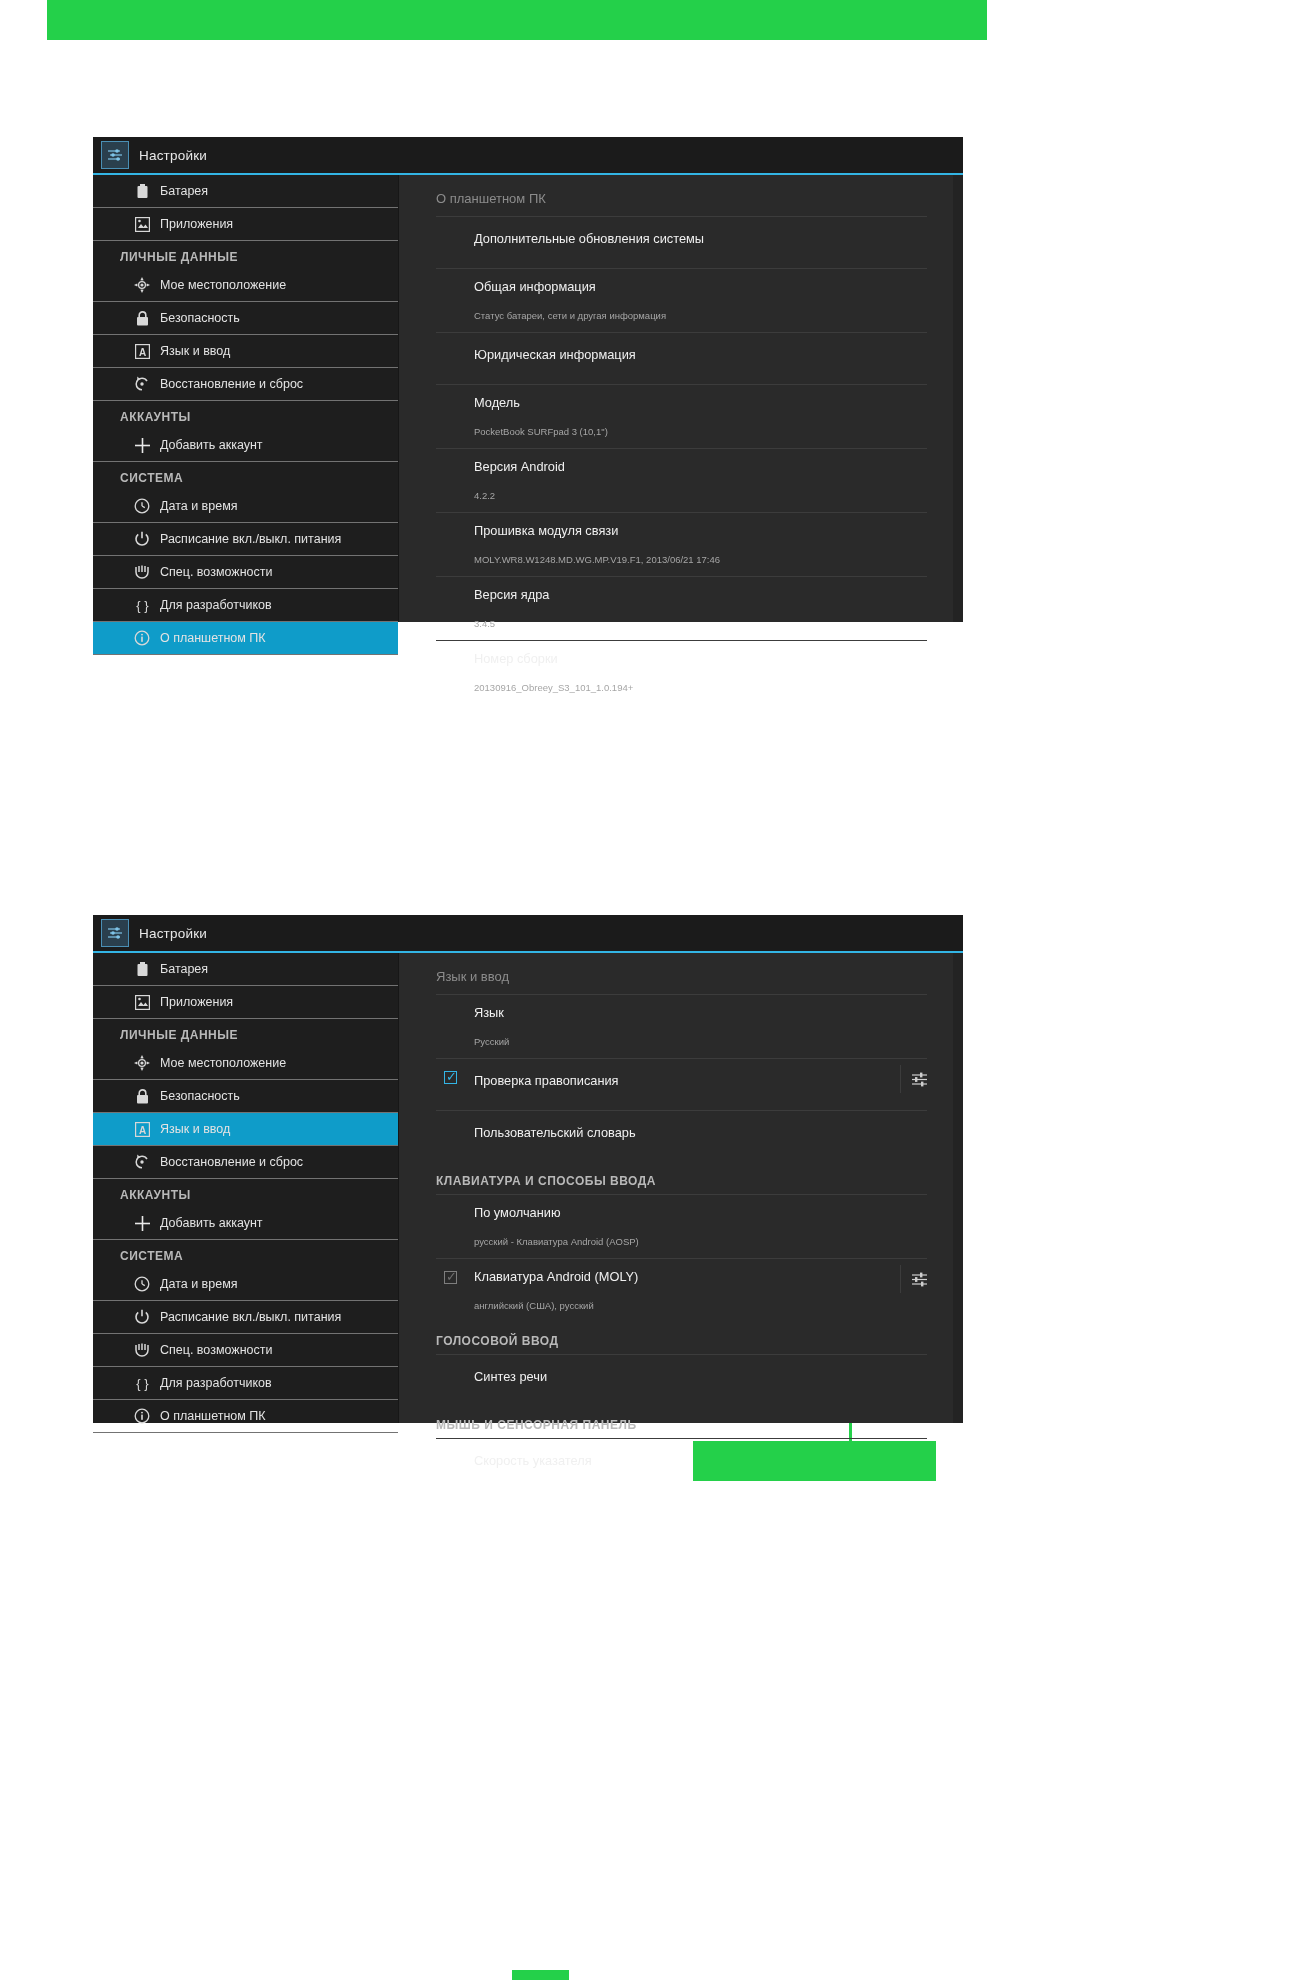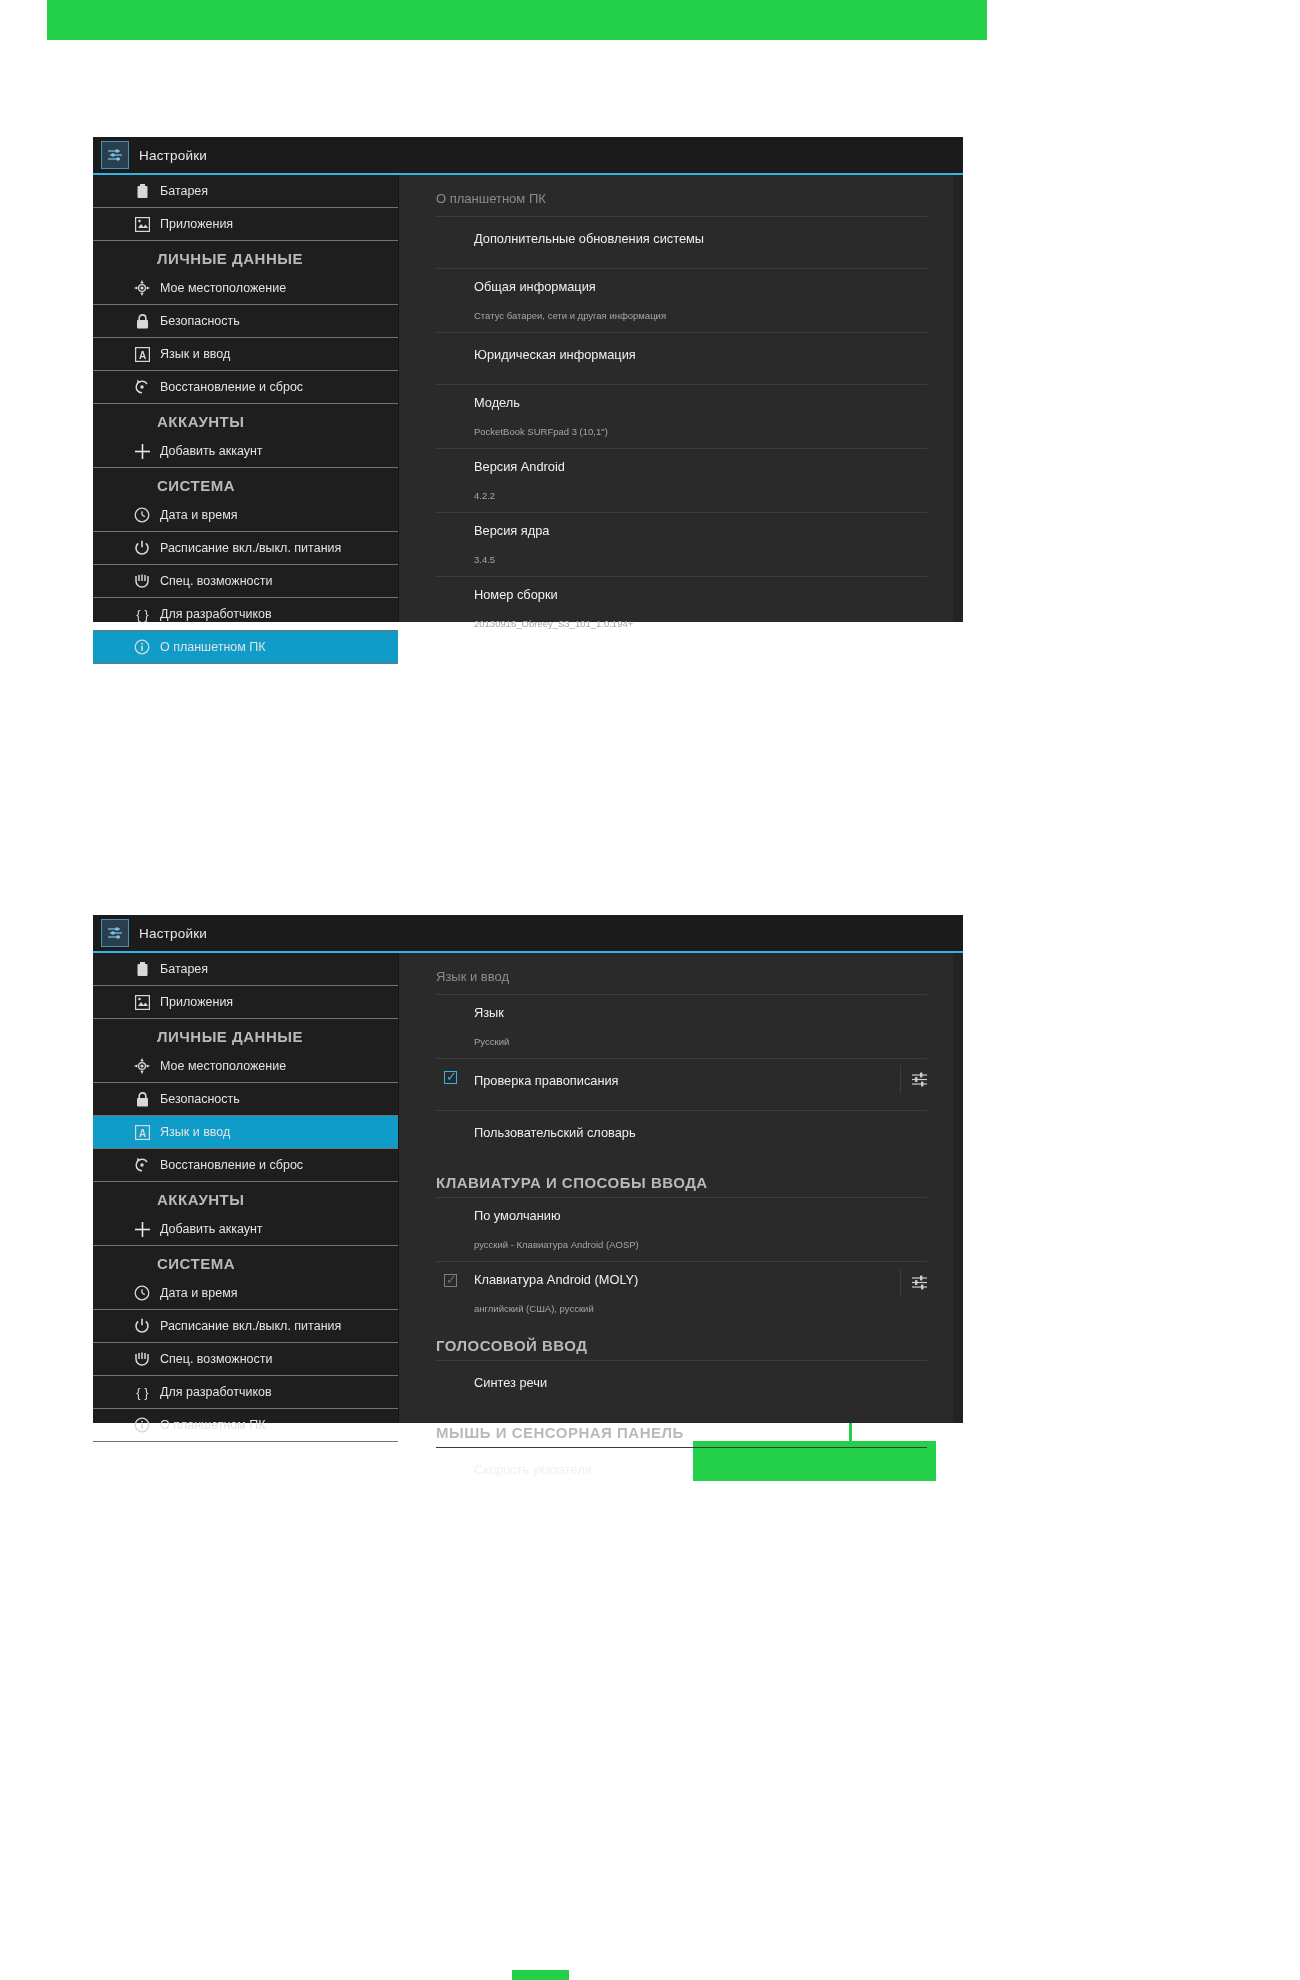--- a/index.html
+++ b/index.html
@@ -33,22 +33,22 @@
   .body-row{display:flex;height:calc(100% - 38px);}
 
   
   .nav{width:305px;background:#1e1e1e;flex:0 0 305px;}
   .nav-item{display:flex;align-items:center;height:32px;padding-left:66px;
     border-bottom:1px solid #737373;color:#e3e3e3;font-size:12.5px;}
   .nav-item .ico{width:18px;margin-left:-26px;margin-right:9px;display:flex;
     align-items:center;justify-content:center;color:#d8d8d8;}
   .nav-item.sel{background:#0f9cc9;}
   .nav-item.sel .ico svg{fill:#ffffff;}
-  .nav-head{color:#b9b9b9;font-size:15px;font-weight:bold;letter-spacing:.5px;
-    padding:9px 0 5px 64px;background:#1e1e1e;}
+  .nav-head{color:#b9b9b9;font-size:12px;font-weight:bold;letter-spacing:.5px;
+    padding:9px 0 5px 27px;background:#1e1e1e;}
 
   
   .pane{flex:1;background:#2a2a2a;position:relative;}
   .pane-title{color:#8c8c8c;font-size:13px;padding:16px 0 10px 38px;}
   .pane-inner{margin:0 36px 0 38px;}
   .row{border-top:1px solid #3c3c3c;padding:9px 0 9px 38px;position:relative;
     display:flex;align-items:flex-start;min-height:25px;}
   .row .txt{flex:1;}
   .row .t1{color:#f0f0f0;font-size:12.8px;line-height:17px;}
   .row .t2{color:#a6a6a6;font-size:9.5px;line-height:14px;margin-top:14px;}
@@ -241,20 +241,26 @@
             </div>
           </div>
           <div class="row">
             <div class="txt">
               <div class="t1">Версия Android</div>
               <div class="t2">4.2.2</div>
             </div>
           </div>
           <div class="row">
             <div class="txt">
+              <div class="t1">Прошивка модуля связи</div>
+              <div class="t2">MOLY.WR8.W1248.MD.WG.MP.V19.F1, 2013/06/21 17:46</div>
+            </div>
+          </div>
+          <div class="row">
+            <div class="txt">
               <div class="t1">Версия ядра</div>
               <div class="t2">3.4.5</div>
             </div>
           </div>
           <div class="row">
             <div class="txt">
               <div class="t1">Номер сборки</div>
               <div class="t2">20130916_Obreey_S3_101_1.0.194+</div>
             </div>
           </div>

